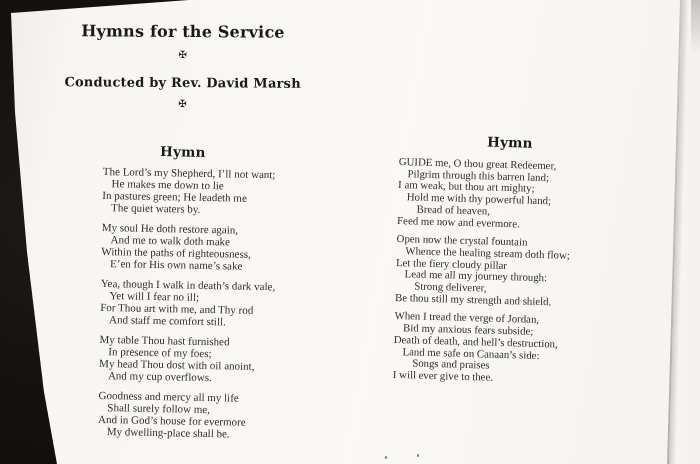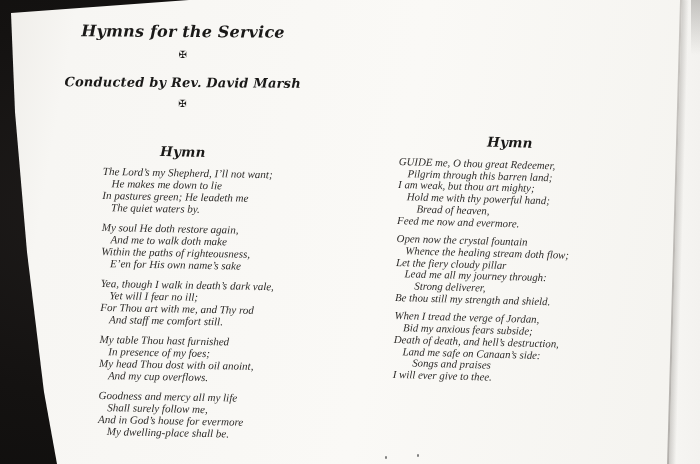--- a/index.html
+++ b/index.html
@@ -1,17 +1,17 @@
 <!DOCTYPE html>
 <html><head>
 <meta charset="utf-8">
 <style>
   html,body{margin:0;padding:0;}
   body{width:700px;height:464px;font-family:"Liberation Serif",serif;}
-  .scene{position:relative;width:700px;height:464px;overflow:hidden;background:#6d28d9;font-style:italic;}
+  .scene{position:relative;width:700px;height:464px;overflow:hidden;background:#6d28d9;}
 
   
   .backdrop{position:absolute;inset:0;
     background:radial-gradient(ellipse at 28% 45%, #201d1c 0%, #141211 55%, #0e0d0c 100%);}
 
   
   .paper-behind{position:absolute;top:0;left:618px;width:82px;height:464px;
     background:linear-gradient(90deg,#e5e3df 0%,#f0eeeb 30%,#f6f5f2 70%,#f3f2ef 100%);}
   .corner-shade{position:absolute;top:0;right:0;width:9px;height:55px;
     background:linear-gradient(180deg,rgba(95,92,88,.32),rgba(95,92,88,0));}

